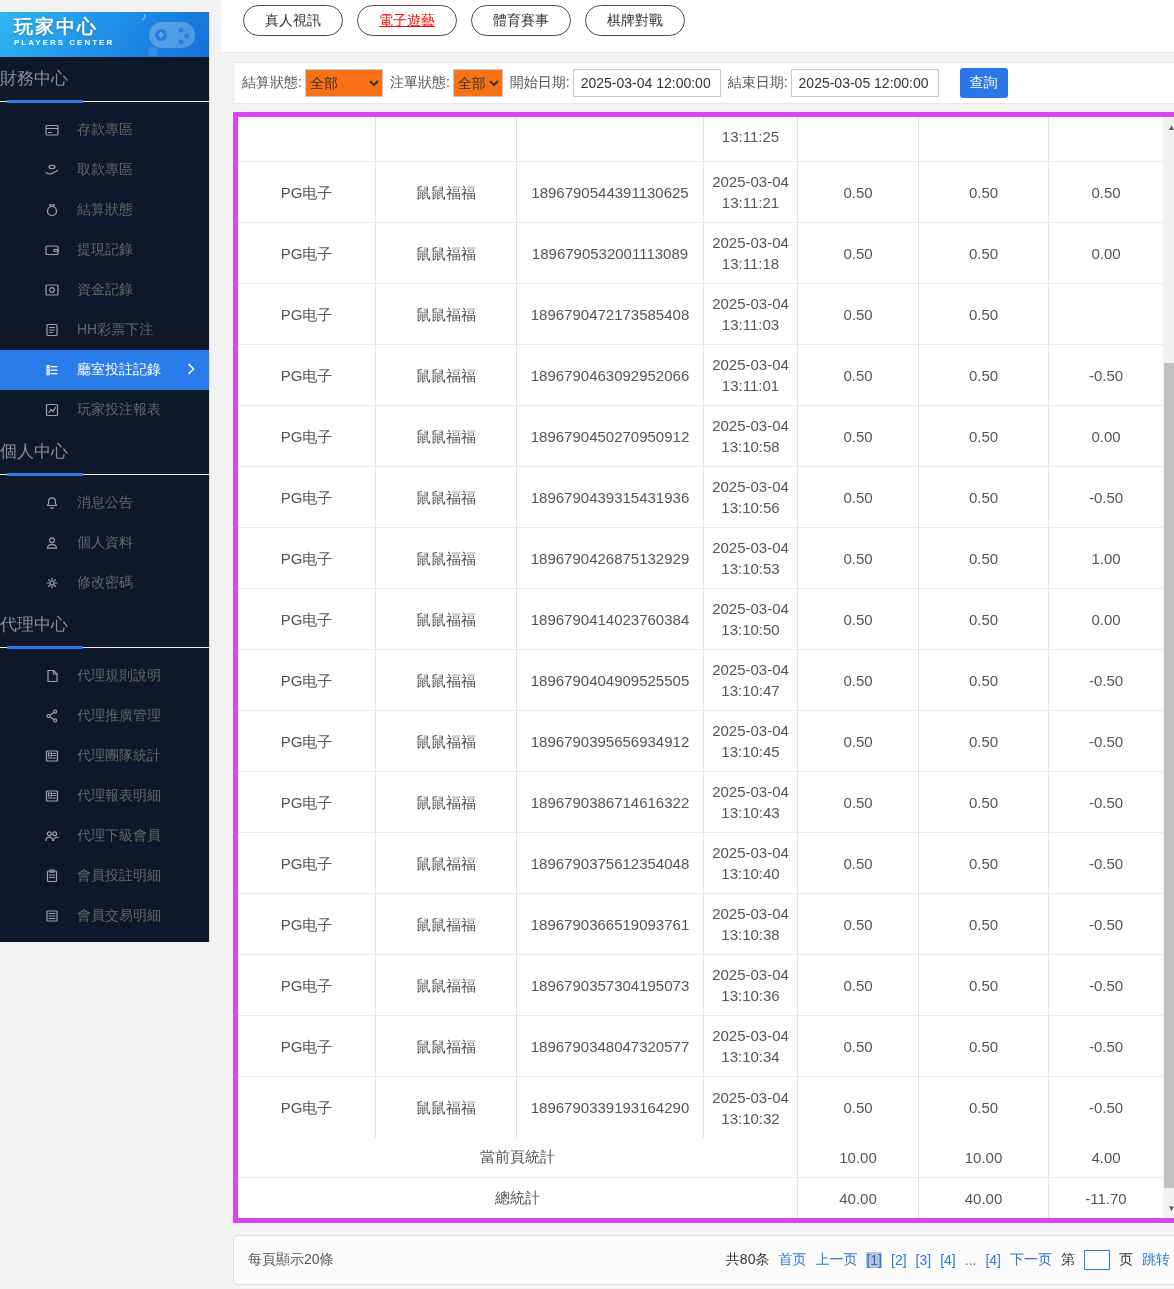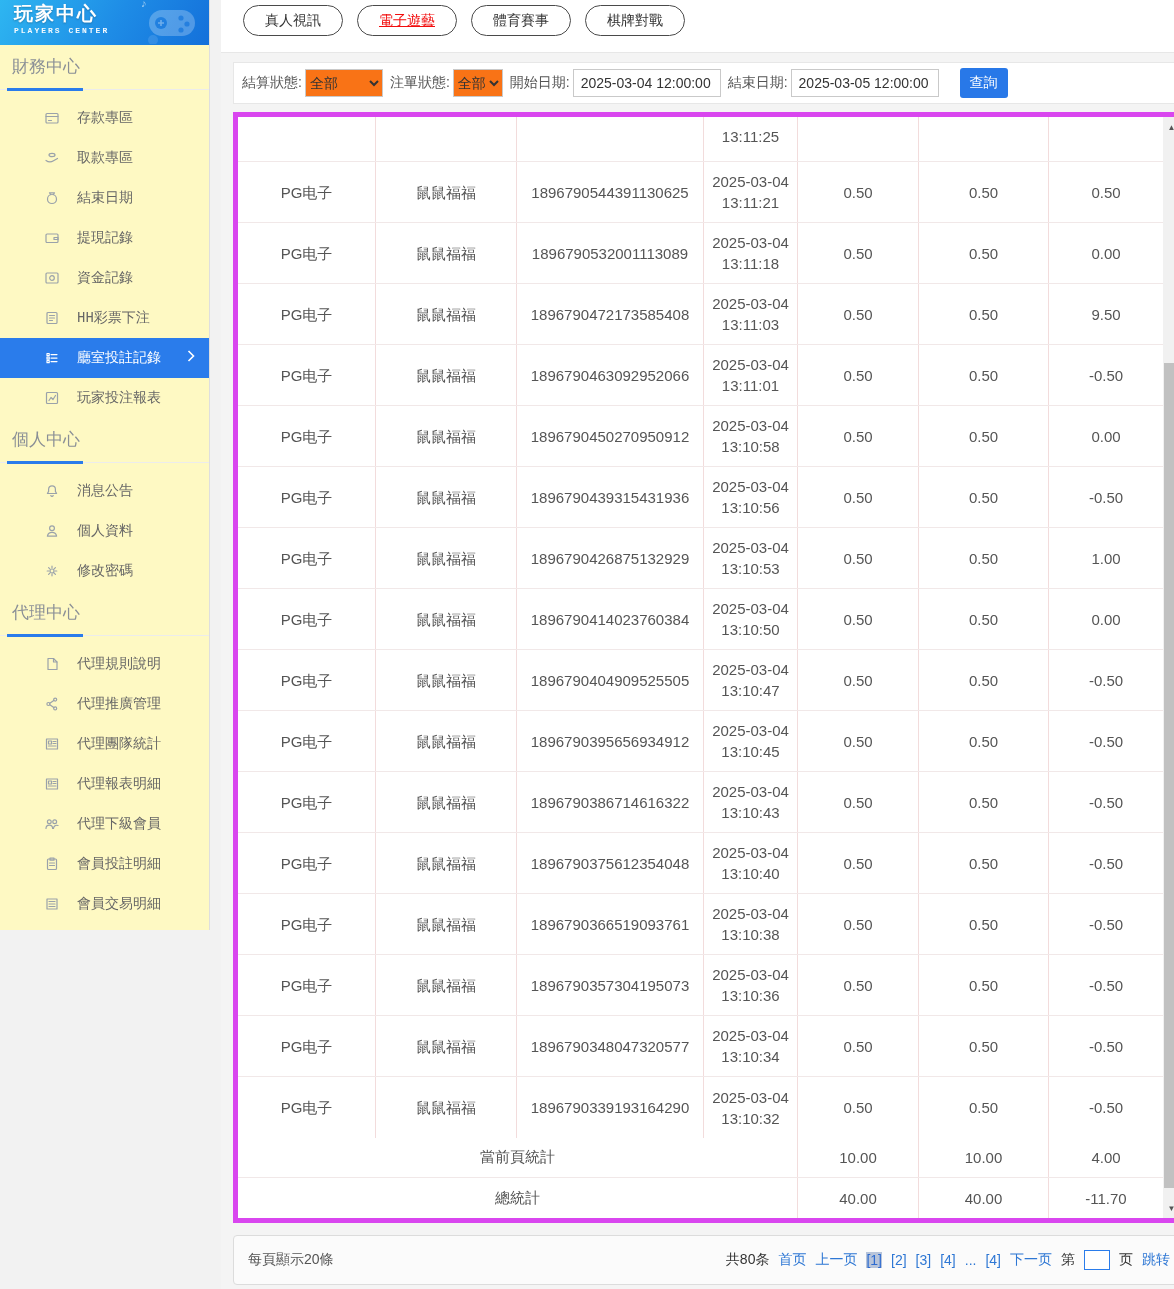--- a/index.html
+++ b/index.html
@@ -1,30 +1,30 @@
 <!DOCTYPE html>
 <html><head>
 <meta charset="utf-8">
 <style>
   * { margin:0; padding:0; box-sizing:border-box; }
   html,body { width:1174px; height:1289px; overflow:hidden; background:#f2f2f2;
     font-family:"Liberation Sans","DejaVu Sans",sans-serif; }
 
   
-  .sidebar { position:absolute; left:0; top:0; width:210px; height:930px;
-    background:#fef9c3; border-right:1px solid #dedede;font-family:Liberation Mono, monospace; }
+  .sidebar { position:absolute; left:0; top:12px; width:210px; height:930px;
+    background:#0f172a; border-right:1px solid #dedede; }
   .logo { height:45px; background:linear-gradient(120deg,#2eb6f1 0%,#1e8ce6 55%,#1470da 100%);
     position:relative; overflow:hidden; padding:4px 0 0 14px; }
   .logo-title { color:#fff; font-size:19px; font-weight:bold; letter-spacing:2px;
     text-shadow:0 1px 2px rgba(0,0,0,.25); line-height:22px; }
   .logo-sub { color:#fff; font-size:8px; letter-spacing:2px; font-weight:bold; opacity:.95; }
   .logo-pad { position:absolute; right:8px; top:2px; opacity:.45; }
   .logo-note { position:absolute; right:62px; top:-2px; color:rgba(255,255,255,.55); font-size:11px; }
 
-  .section-title { position:relative; margin-top:10px; padding:0 0 11px 12px;
+  .section-title { position:relative; margin-top:10px; padding:0 0 11px 0;
     color:#8a8f96; font-size:17px; border-bottom:1px solid #ececec; }
   .section-title::after { content:""; position:absolute; left:7px; bottom:-2px;
     width:76px; height:3px; background:#2a7ceb; }
   .nav-list { padding-top:8px; }
   .nav-item { display:flex; align-items:center; height:40px; padding-left:44px;
     font-size:14px; color:#666; cursor:pointer; }
   .nav-item .ico { width:16px; height:16px; margin-right:17px; flex:0 0 16px; }
   .nav-item.active { background:#2a7ceb; color:#fff; }
   .nav-item.active .chev { margin-left:auto; margin-right:14px; }
   svg.i { width:16px; height:16px; stroke:#9aa2aa; fill:none; stroke-width:1.2; stroke-linecap:round; stroke-linejoin:round; }
@@ -115,21 +115,21 @@
             <path d="M2 10.5c2.5 1.8 5 1.8 7.5.3l4-2.3"></path>
             <ellipse cx="8" cy="5" rx="3" ry="1.6"></ellipse>
           </svg></span>
       <span>取款專區</span>
     </div>
     <div class="nav-item">
       <span class="ico"><svg class="i" viewBox="0 0 16 16">
             <path d="M6.5 4.5L5.5 2.8h5l-1 1.7"></path>
             <path d="M8 4.5c-2.8 0-4.5 2.2-4.5 4.7S5.5 13.5 8 13.5s4.5-1.8 4.5-4.3S10.8 4.5 8 4.5z"></path>
           </svg></span>
-      <span>結束日期</span>
+      <span>結算狀態</span>
     </div>
     <div class="nav-item">
       <span class="ico"><svg class="i" viewBox="0 0 16 16">
             <rect x="2" y="4" width="12" height="8.5" rx="1"></rect>
             <path d="M10 7.5h4v2h-4z"></path>
           </svg></span>
       <span>提現記錄</span>
     </div>
     <div class="nav-item">
       <span class="ico"><svg class="i" viewBox="0 0 16 16">
@@ -319,21 +319,20 @@
   <div class="t-row">
     <div class="td c-provider">PG电子</div>
     <div class="td c-game">鼠鼠福福</div>
     <div class="td c-id">1896790472173585408</div>
     <div class="td c-date">
               <span>2025-03-04</span>
               <span>13:11:03</span>
             </div>
     <div class="td c-bet">0.50</div>
     <div class="td c-valid">0.50</div>
-    <div class="td c-win">9.50</div>
   </div>
 
   <div class="t-row">
     <div class="td c-provider">PG电子</div>
     <div class="td c-game">鼠鼠福福</div>
     <div class="td c-id">1896790463092952066</div>
     <div class="td c-date">
               <span>2025-03-04</span>
               <span>13:11:01</span>
             </div>

